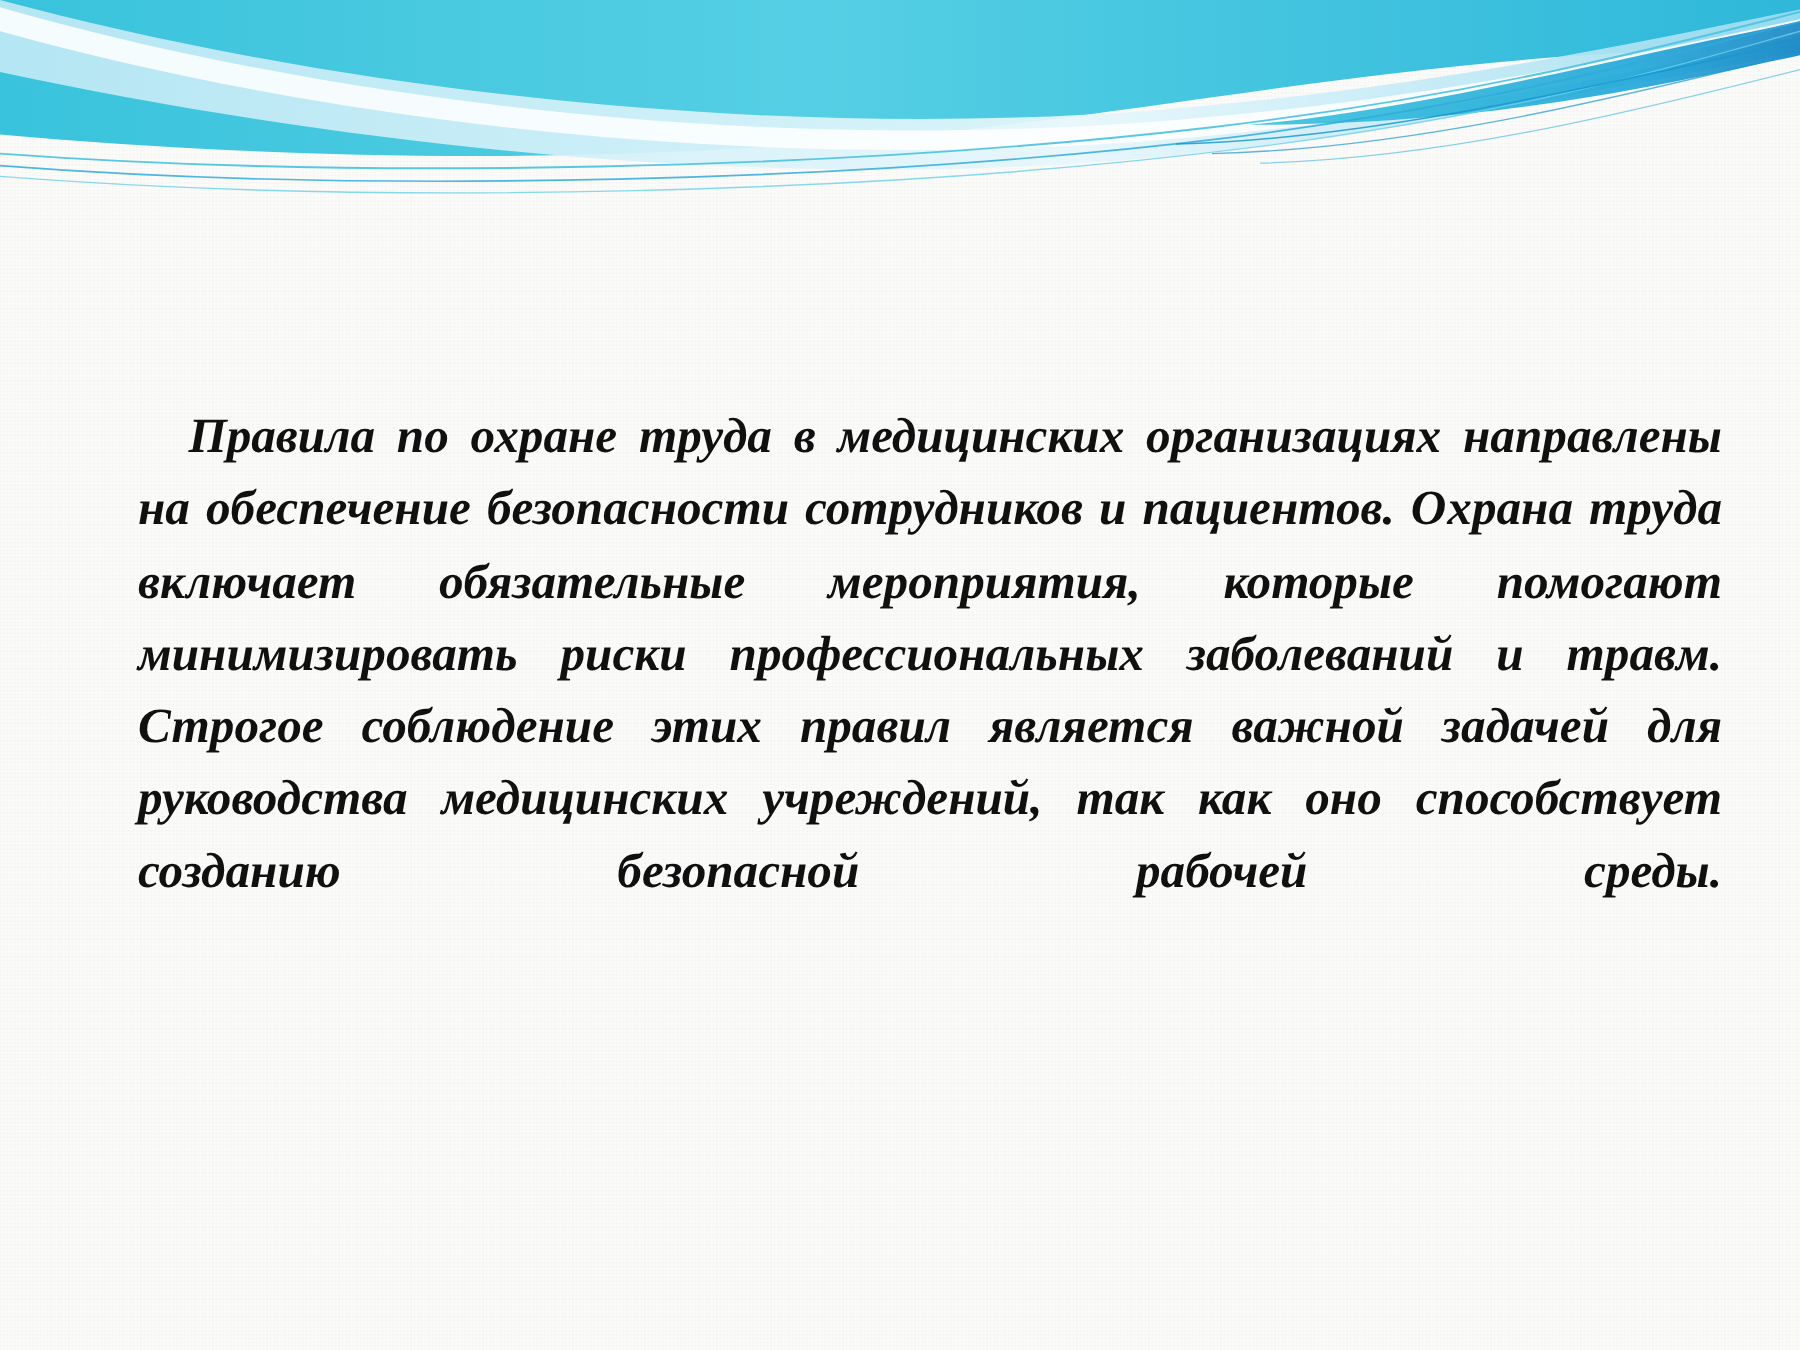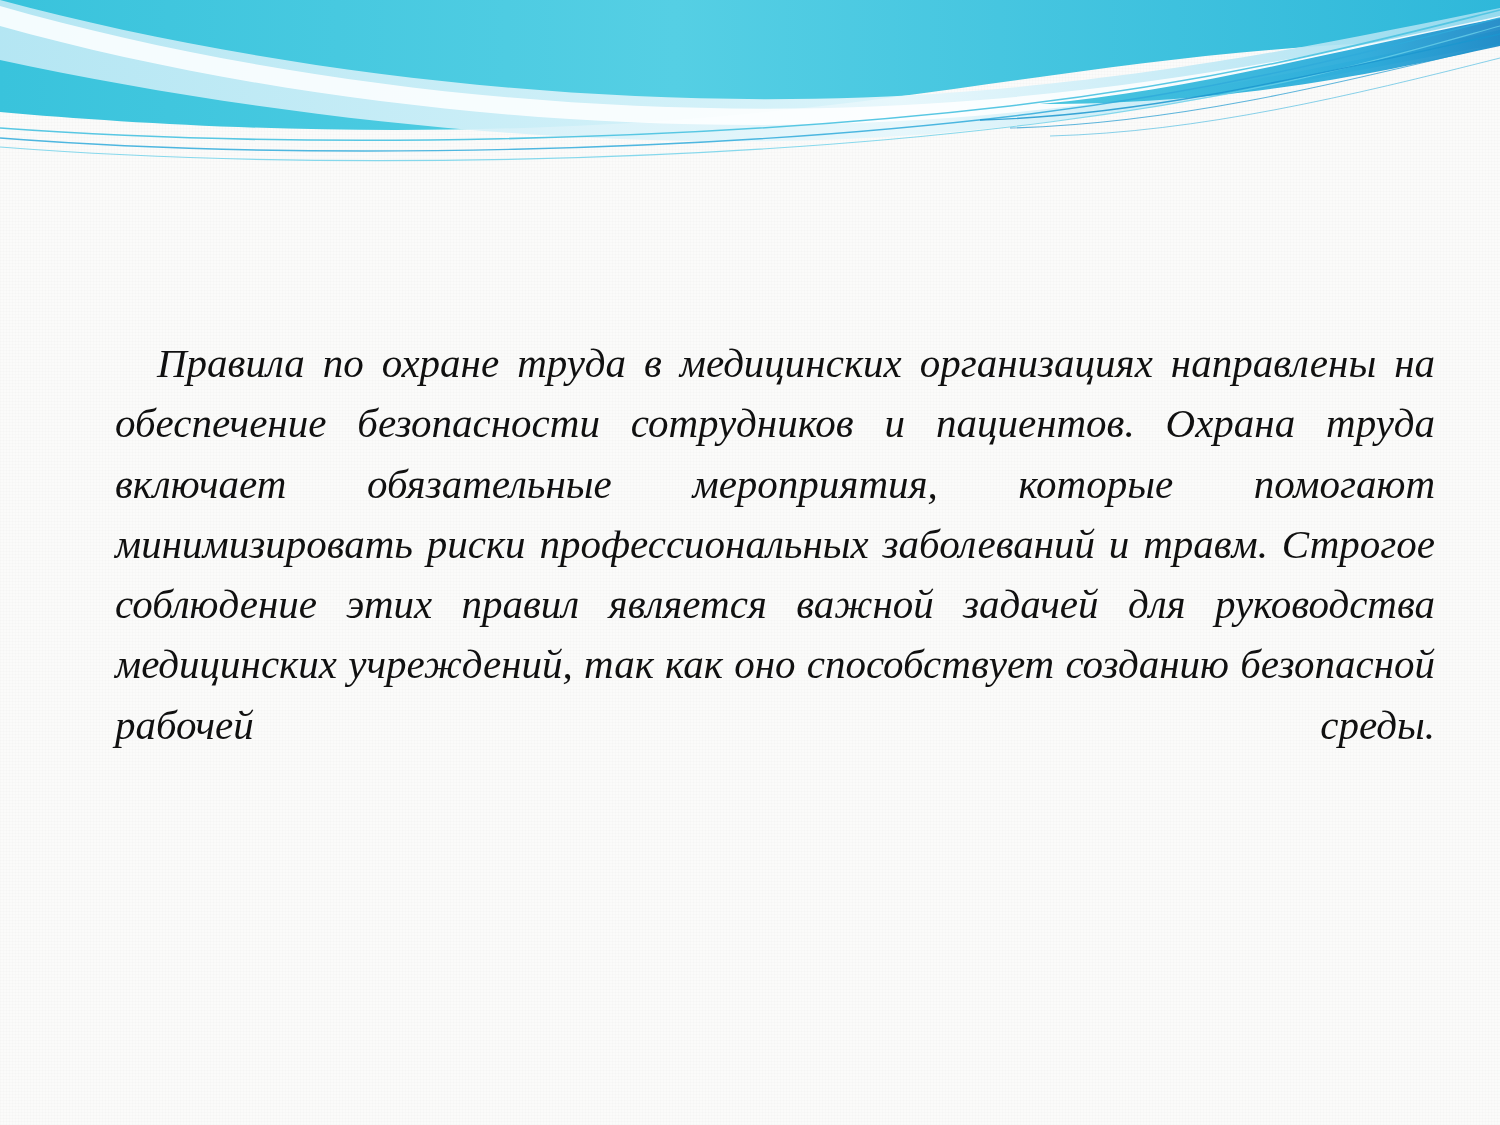--- a/index.html
+++ b/index.html
@@ -12,20 +12,21 @@
     position: relative;
     width: 1500px;
     height: 1125px;
     overflow: hidden;
     background:
       
       repeating-linear-gradient(0deg, rgba(0,0,0,0.012) 0px, rgba(0,0,0,0.012) 1px, rgba(255,255,255,0) 1px, rgba(255,255,255,0) 3px),
       repeating-linear-gradient(90deg, rgba(0,0,0,0.012) 0px, rgba(0,0,0,0.012) 1px, rgba(255,255,255,0) 1px, rgba(255,255,255,0) 3px),
       #fbfbfa;
     font-family: "Liberation Serif", "DejaVu Serif", serif;
+    font-weight: bold;
   }
   .banner {
     position: absolute;
     top: 0;
     left: 0;
     width: 1500px;
     height: 190px;
     pointer-events: none;
   }
   .body-text {

